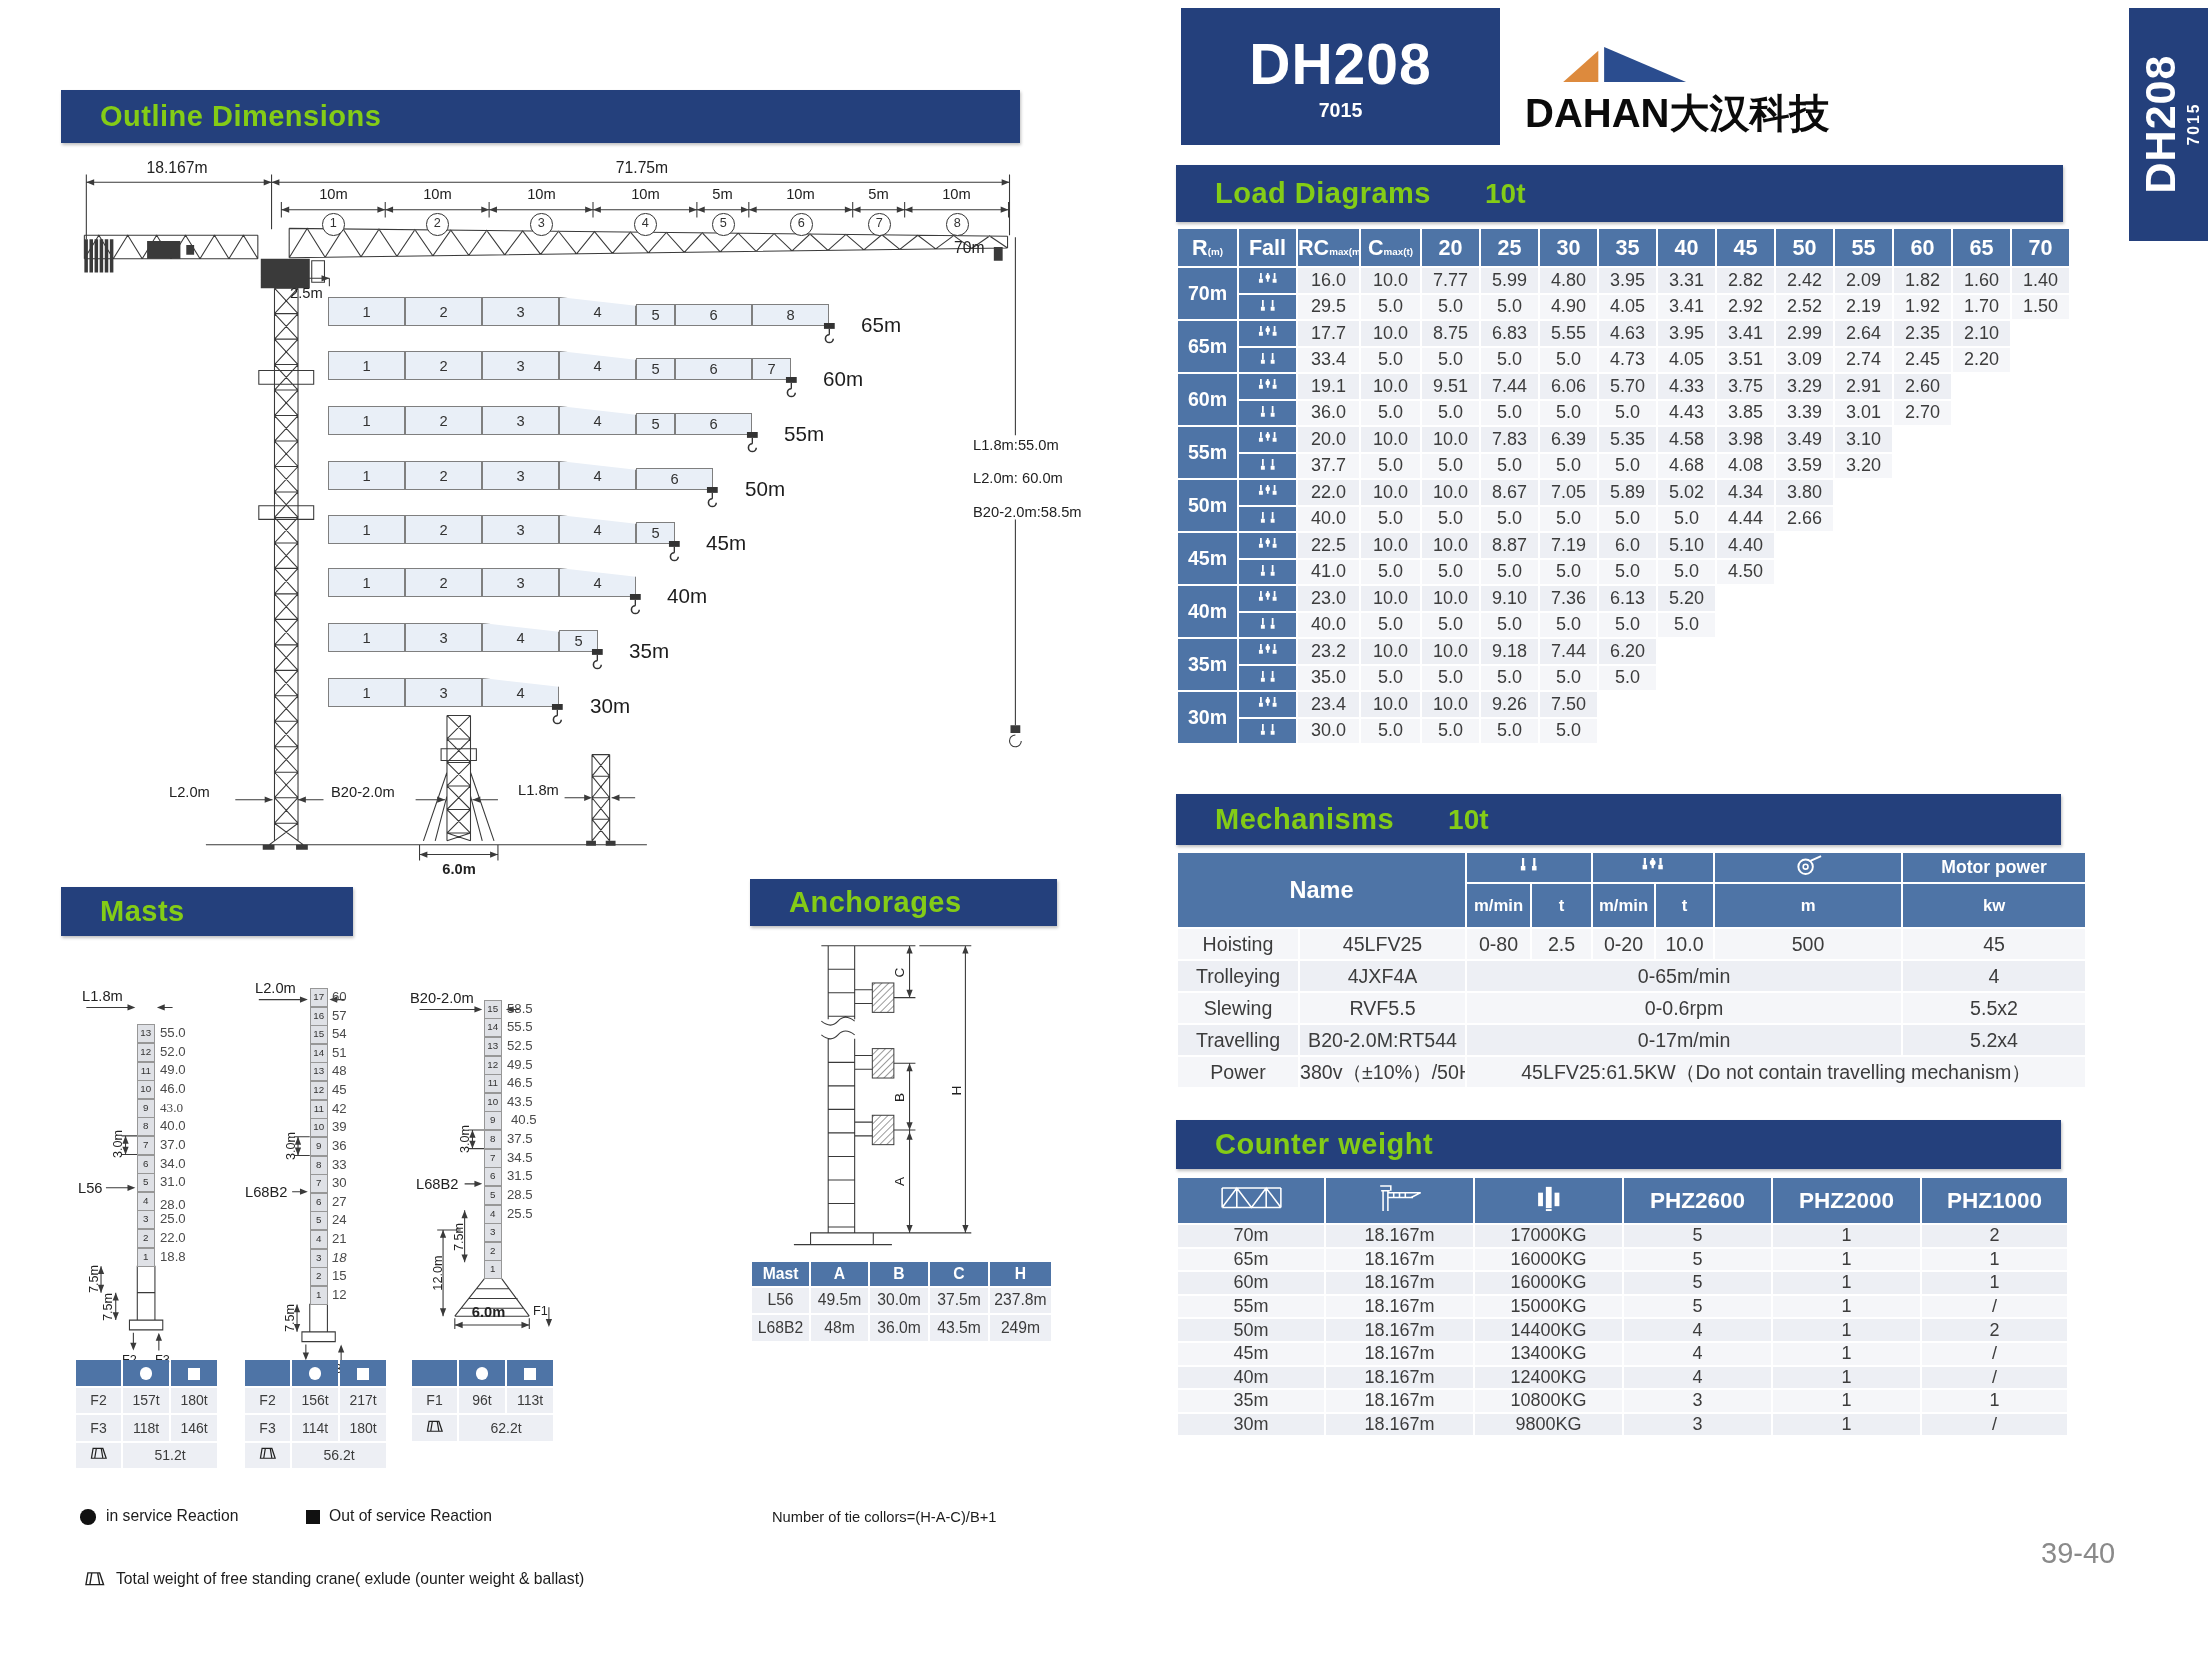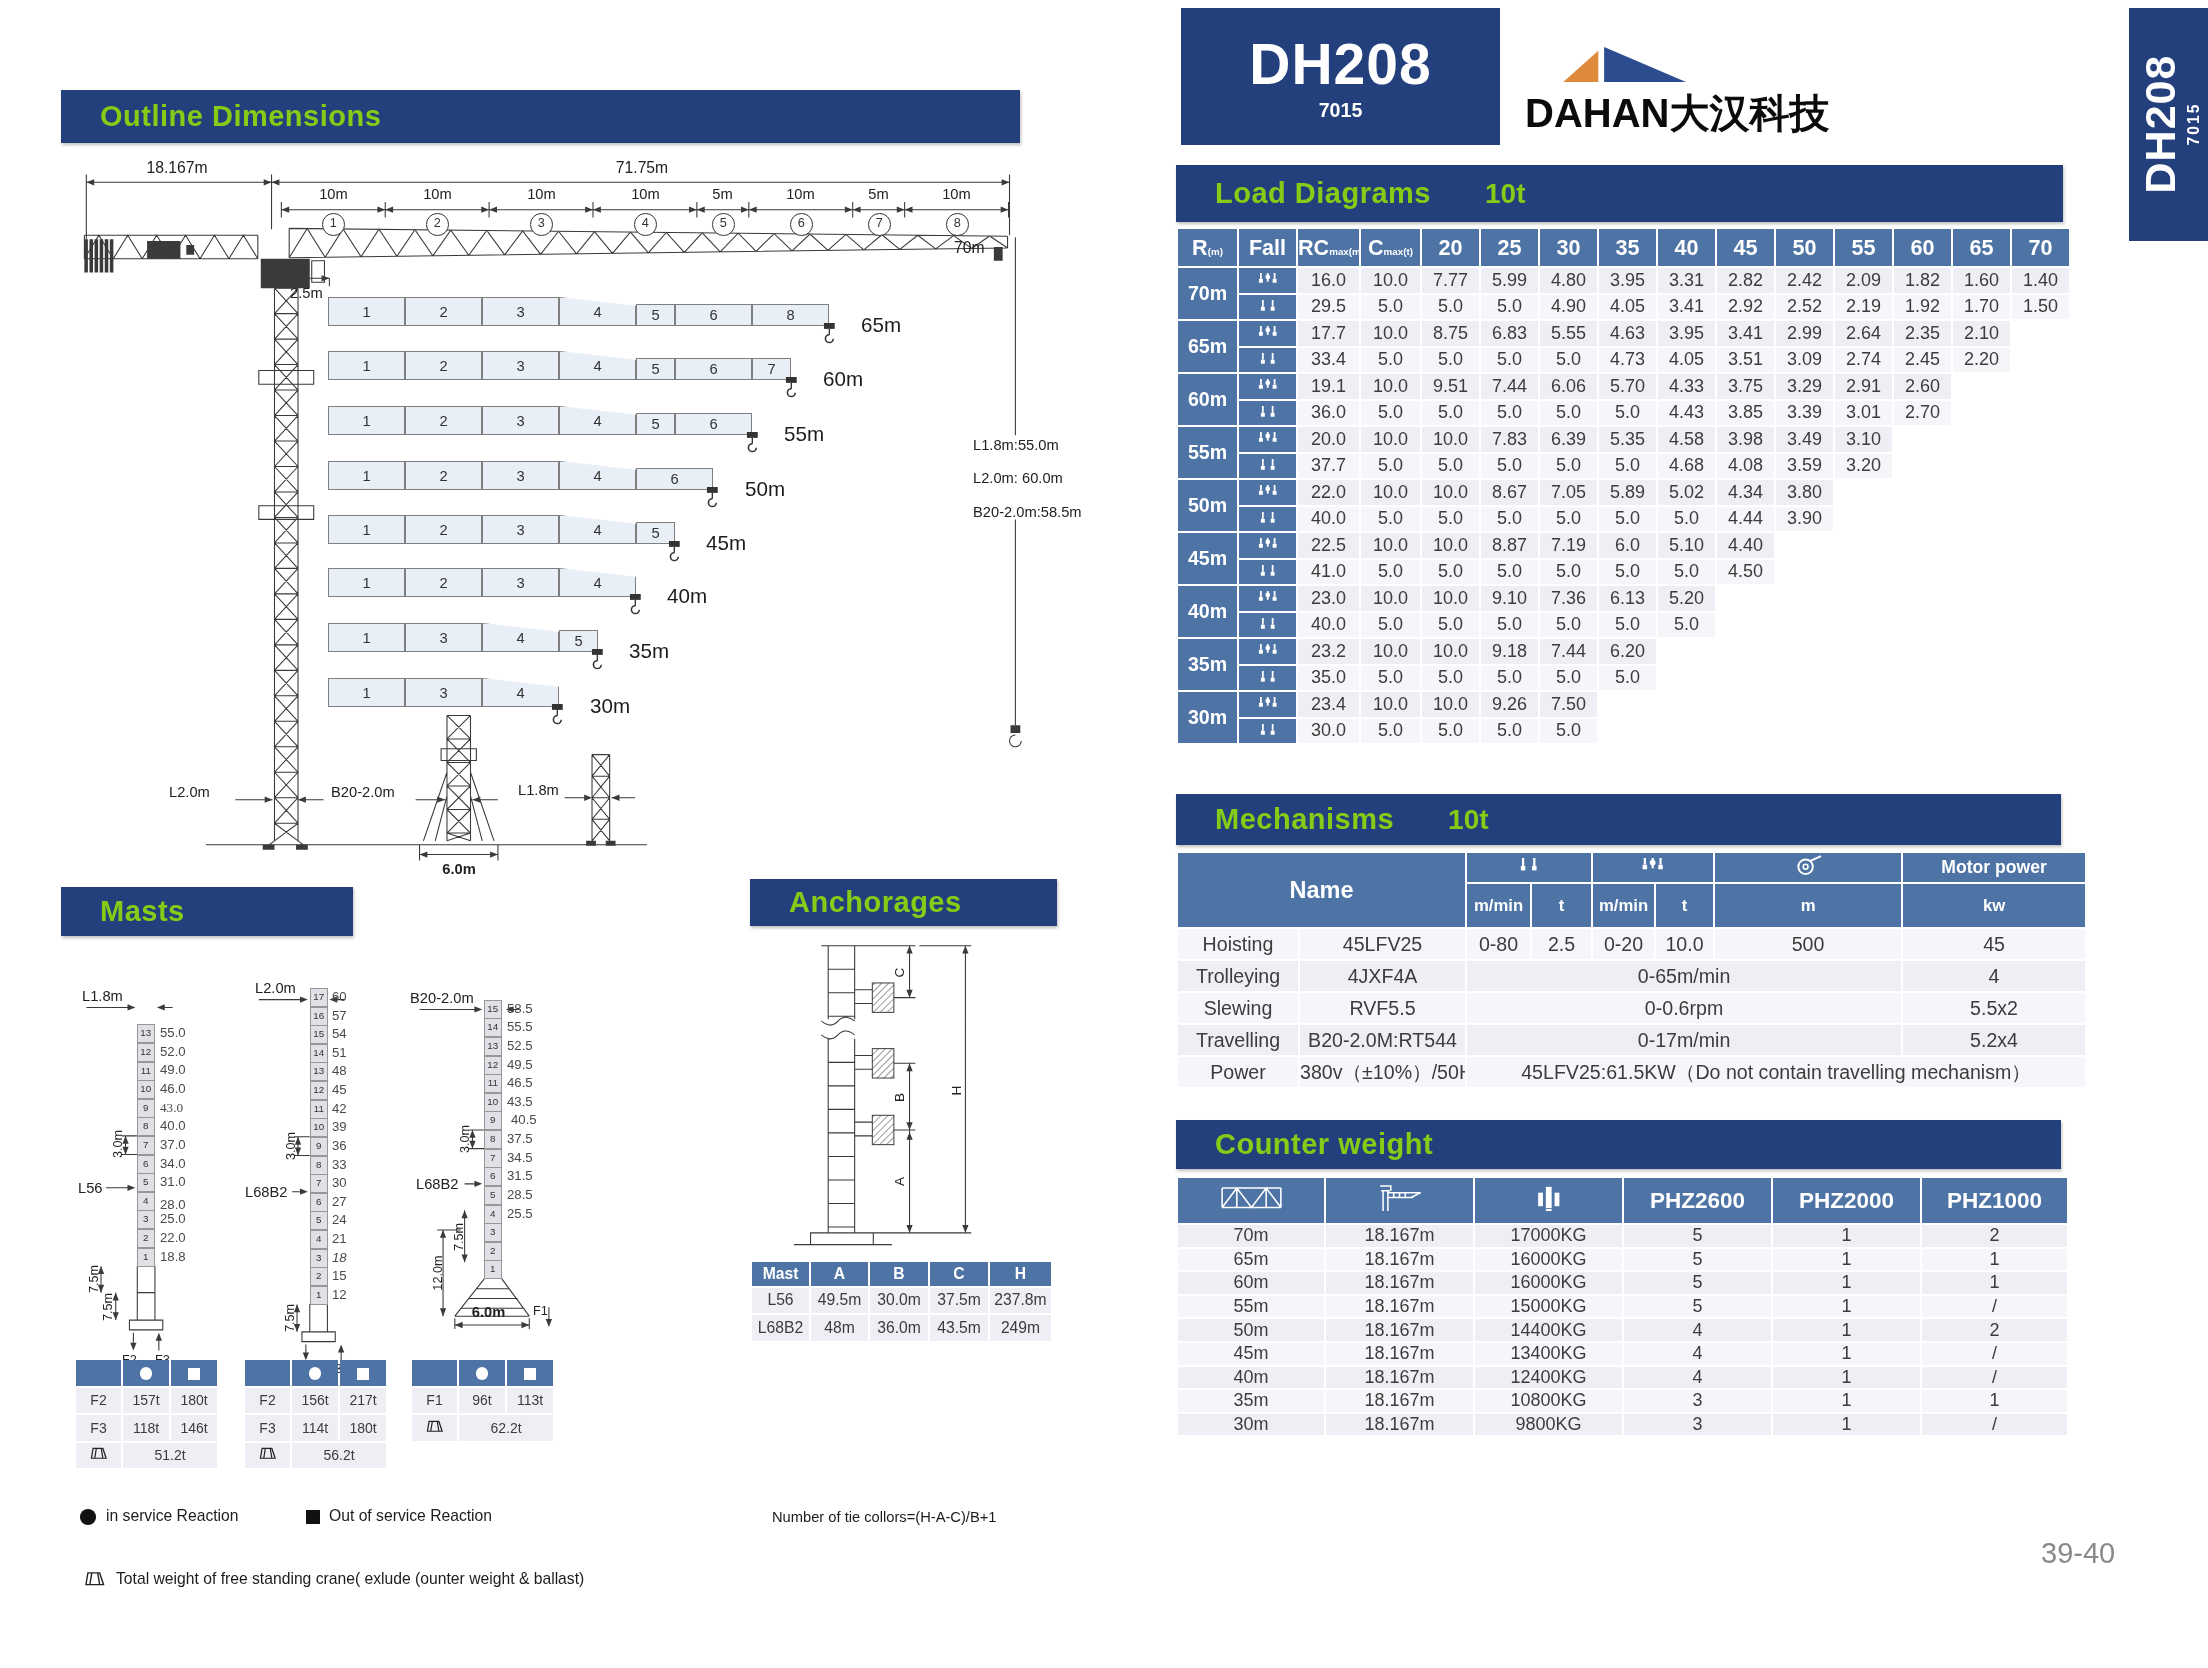--- a/index.html
+++ b/index.html
@@ -765,21 +765,21 @@
             <rect x="14" y="8" width="4" height="4" fill="#fff"></rect>
           </svg></td>
         <td class="v">40.0</td>
         <td class="v">5.0</td>
         <td class="v">5.0</td>
         <td class="v">5.0</td>
         <td class="v">5.0</td>
         <td class="v">5.0</td>
         <td class="v">5.0</td>
         <td class="v">4.44</td>
-        <td class="v">3.90</td>
+        <td class="v">2.66</td>
         <td class="x"></td>
         <td class="x"></td>
         <td class="x"></td>
         <td class="x"></td>
       </tr>
       <tr>
         <td class="rcell" rowspan="2">45m</td>
         <td class="fcell"><svg width="23.5" height="13.7" viewBox="0 0 22 14">
             <path d="M4 1v6 M11 1v9 M18 1v6" stroke="#fff" stroke-width="1.8" fill="none"></path>
             <circle cx="11" cy="5" r="2.4" fill="#fff"></circle>

